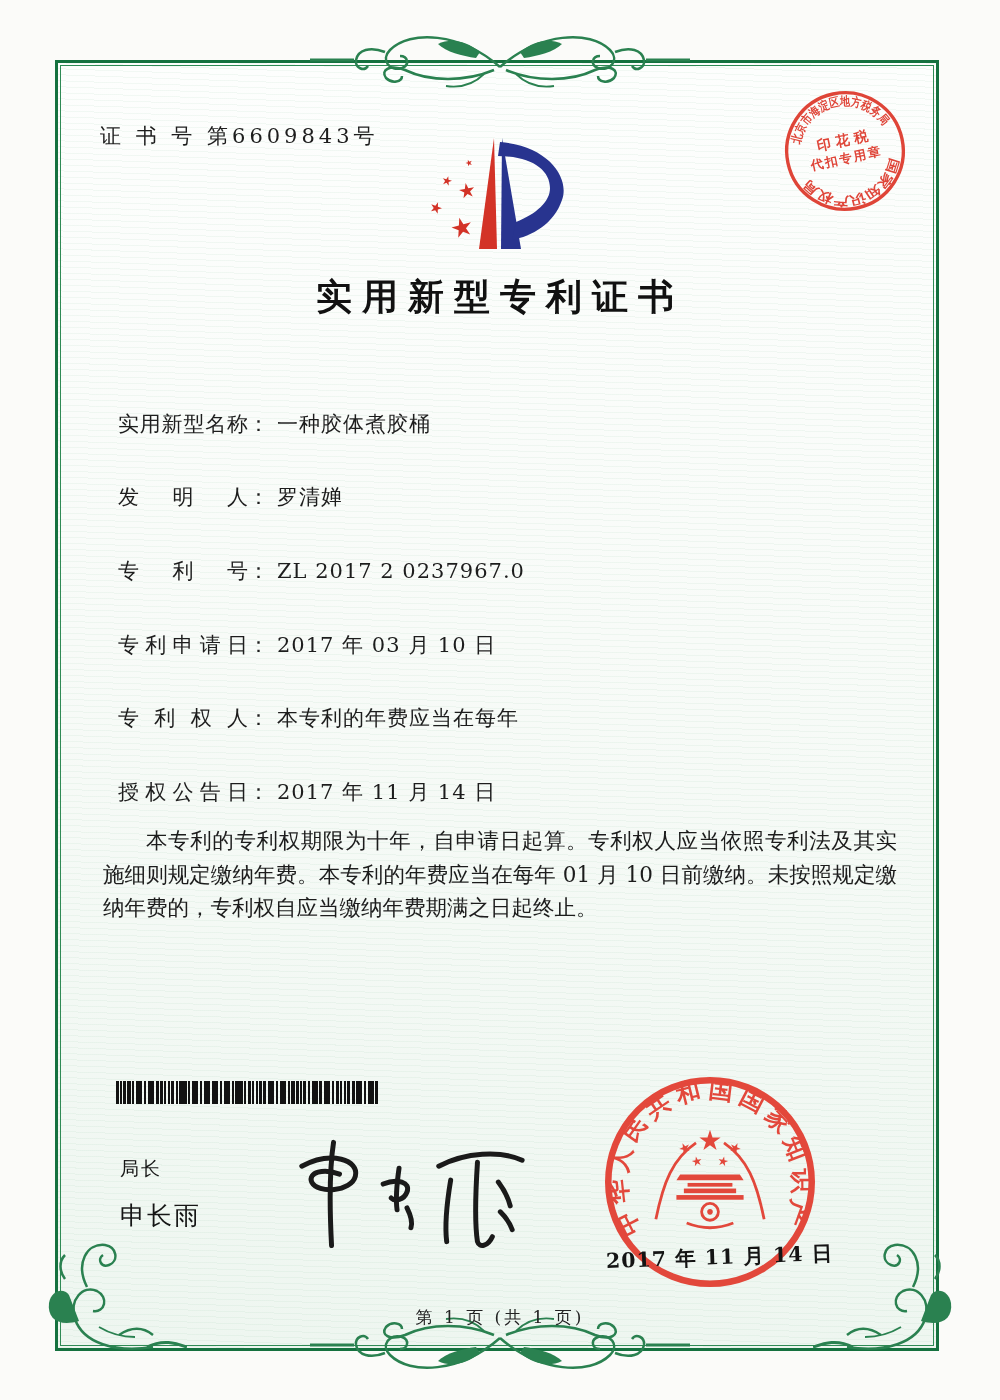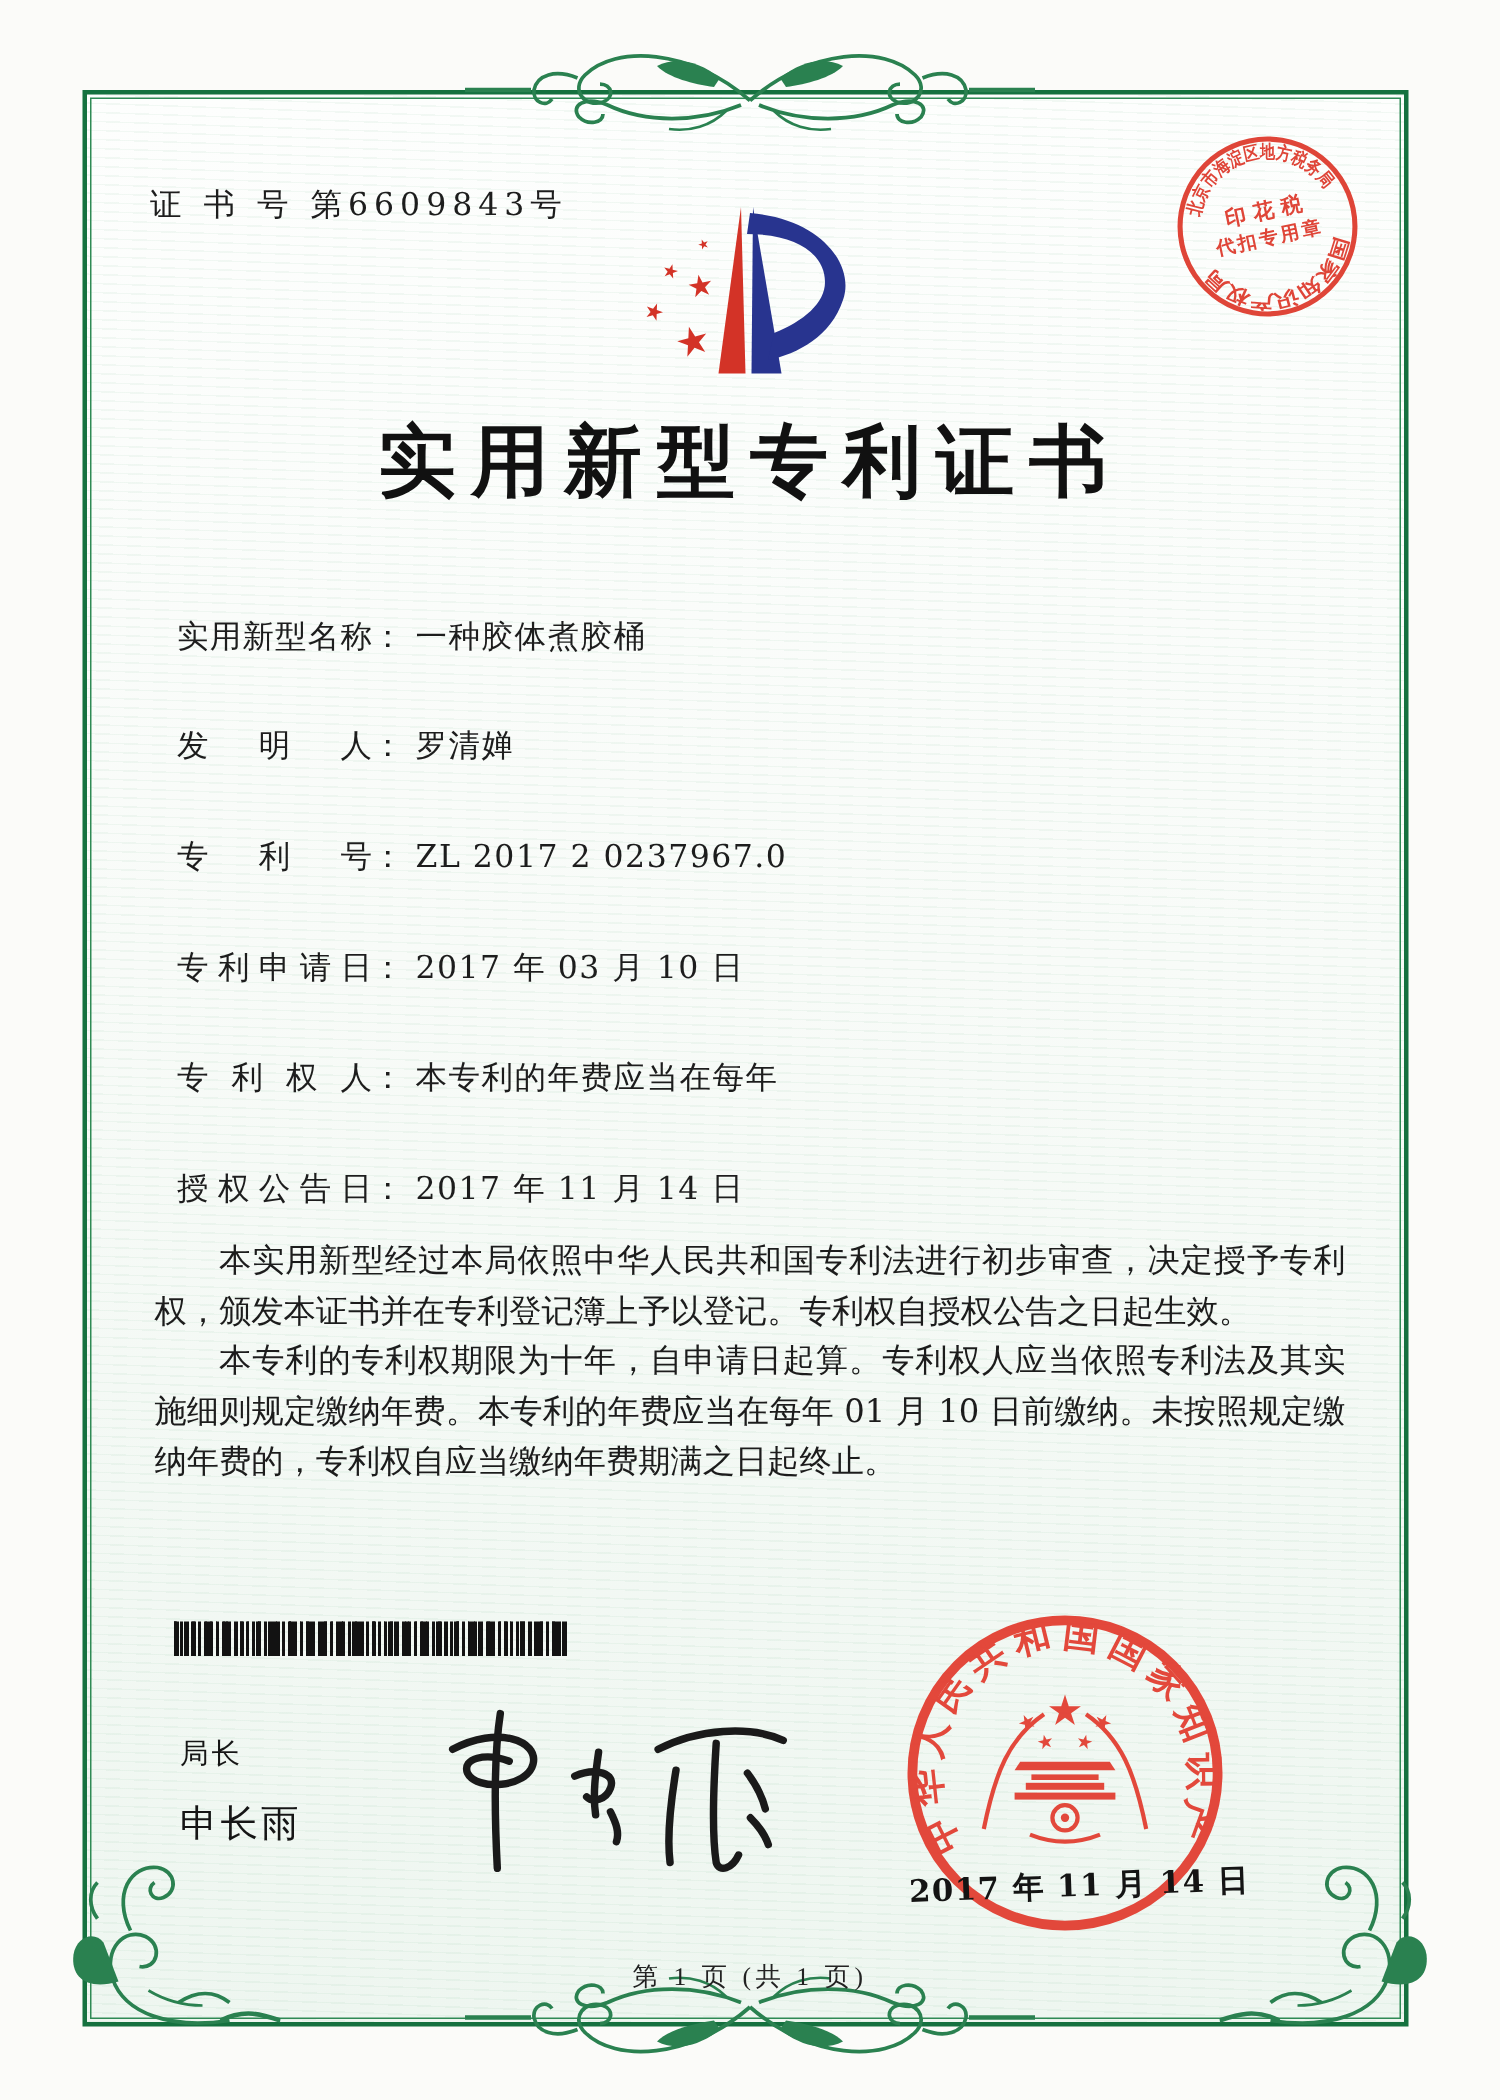--- a/index.html
+++ b/index.html
@@ -22,21 +22,21 @@
     content:"";position:absolute;inset:2px;border:1px solid #2f8a55;
   }
   .orn{position:absolute;pointer-events:none;}
   
   .cert-no{
     position:absolute;left:100px;top:122px;
     font-size:21px;letter-spacing:4px;color:#1d1d1d;
   }
   .title{
     position:absolute;left:0;right:0;top:273px;text-align:center;
-    font-size:52px;font-weight:700;letter-spacing:10px;color:#111;
+    font-size:36px;font-weight:700;letter-spacing:10px;color:#111;
   }
   .field-row{position:absolute;left:118px;font-size:21px;color:#1d1d1d;white-space:nowrap;}
   .field-row .lbl{
     display:inline-block;width:130px;text-align:justify;text-align-last:justify;
     vertical-align:top;
   }
   .field-row .sep{margin:0 2px 0 0;}
   .field-row .val{margin-left:6px;letter-spacing:1px;}
   .paras{
     position:absolute;left:103px;top:824px;width:794px;
@@ -57,21 +57,21 @@
   .signature{position:absolute;left:272px;top:1138px;width:268px;height:110px;}
   
   .tax-stamp{position:absolute;left:777px;top:83px;width:136px;height:136px;transform:rotate(-12deg);opacity:.92;}
   .national-seal{position:absolute;left:598px;top:1070px;width:224px;height:224px;opacity:.93;}
   .seal-date{
     position:absolute;left:606px;top:1243px;font-size:20.5px;font-weight:600;
     color:#141414;letter-spacing:1px;transform:rotate(-2deg);white-space:nowrap;
   }
   .footer{
     position:absolute;left:0;right:0;top:1306px;text-align:center;
-    font-size:17px;letter-spacing:3px;color:#222;font-family:Liberation Serif, serif;
+    font-size:17px;letter-spacing:3px;color:#222;
   }
   svg text{font-family:"DejaVu Serif","Liberation Serif",serif;}
 </style>
 </head>
 <body>
 
 <div class="page">
 
   <div class="cert-border"></div>
 
@@ -162,21 +162,20 @@
     <span class="lbl">专利申请日</span><span class="sep">：</span><span class="val">2017 年 03 月 10 日</span>
   </div>
   <div class="field-row" style="top:704px">
     <span class="lbl">专利权人</span><span class="sep">：</span><span class="val">本专利的年费应当在每年</span>
   </div>
   <div class="field-row" style="top:778px">
     <span class="lbl">授权公告日</span><span class="sep">：</span><span class="val">2017 年 11 月 14 日</span>
   </div>
 
   <div class="paras">
-    <p>本实用新型经过本局依照中华人民共和国专利法进行初步审查，决定授予专利权，颁发本证书并在专利登记簿上予以登记。专利权自授权公告之日起生效。</p>
     <p>本专利的专利权期限为十年，自申请日起算。专利权人应当依照专利法及其实施细则规定缴纳年费。本专利的年费应当在每年 01 月 10 日前缴纳。未按照规定缴纳年费的，专利权自应当缴纳年费期满之日起终止。</p>
   </div>
 
   <div class="barcode"></div>
 
   <div class="director-title">局长</div>
   <div class="director-name">申长雨</div>
 
   <svg class="signature" viewBox="0 0 270 110" fill="none" stroke="#1a1a1a" stroke-width="5" stroke-linecap="round">
     <path d="M62,4 C58,30 58,70 60,108"></path>

